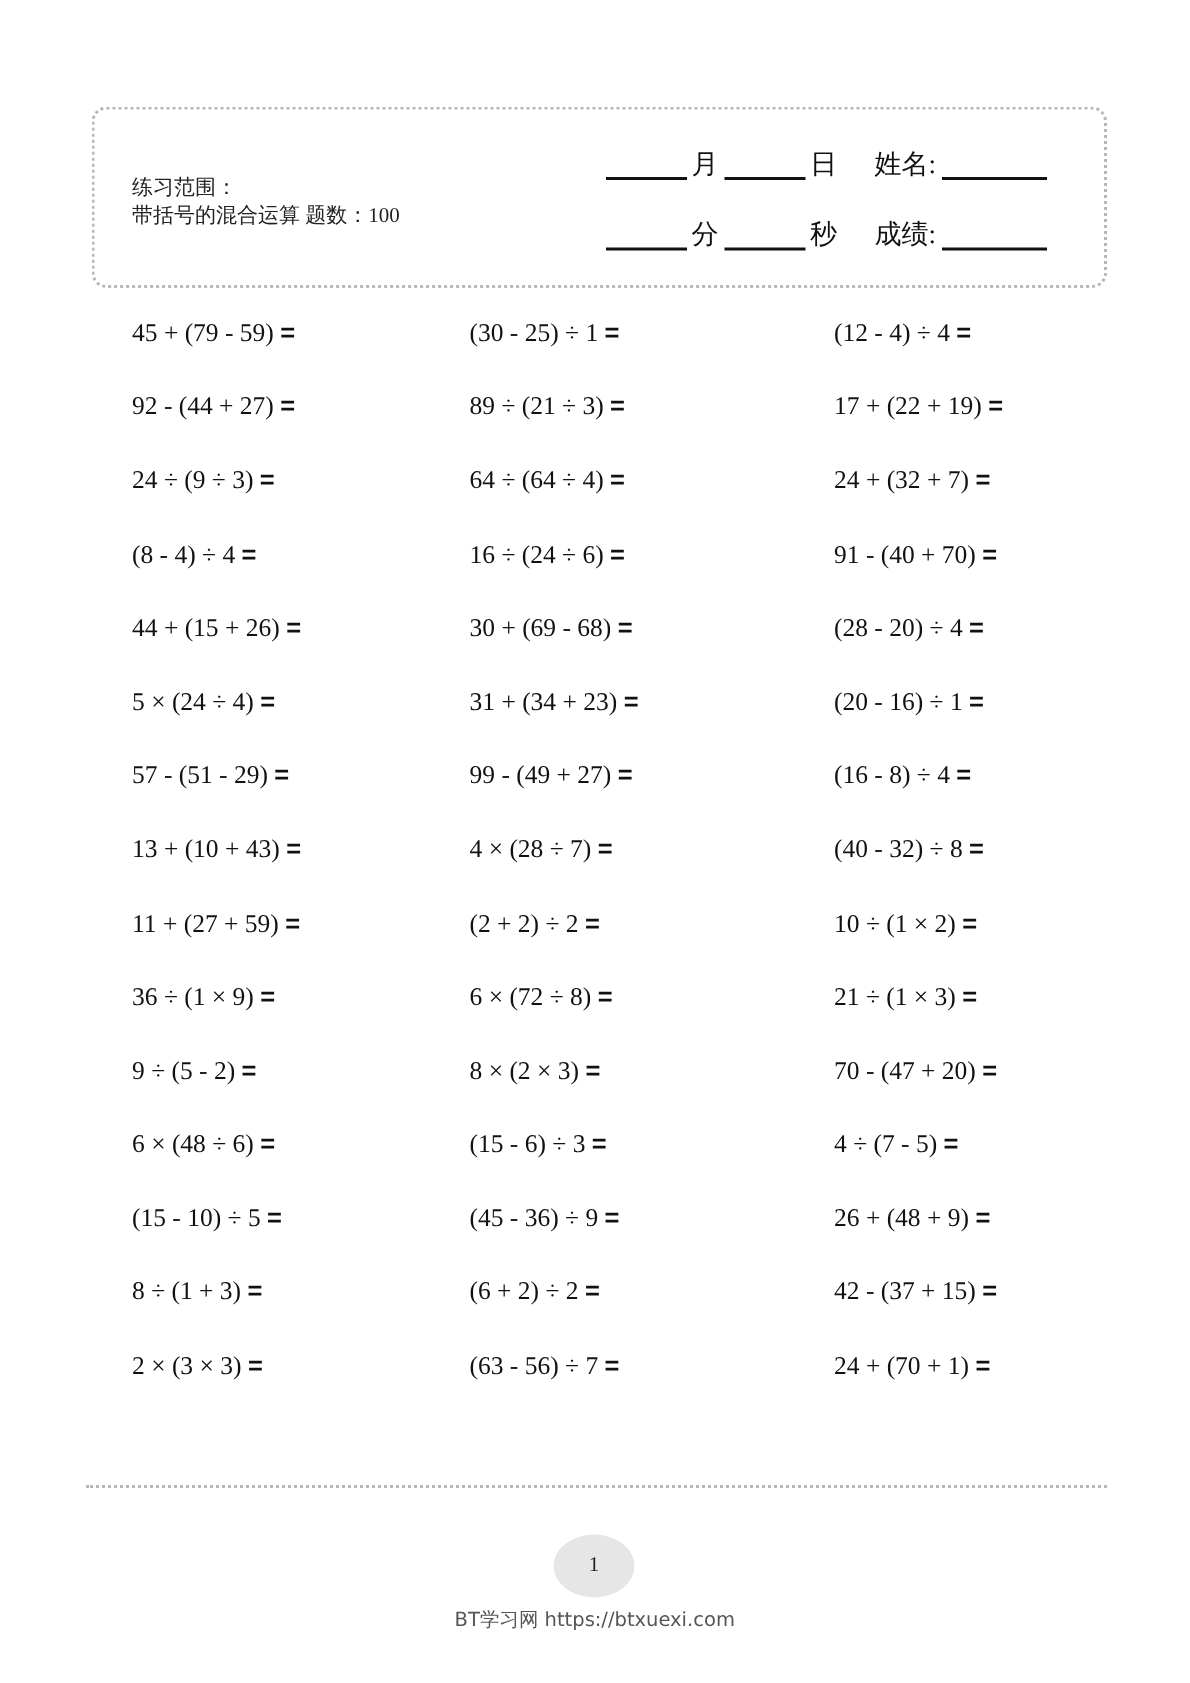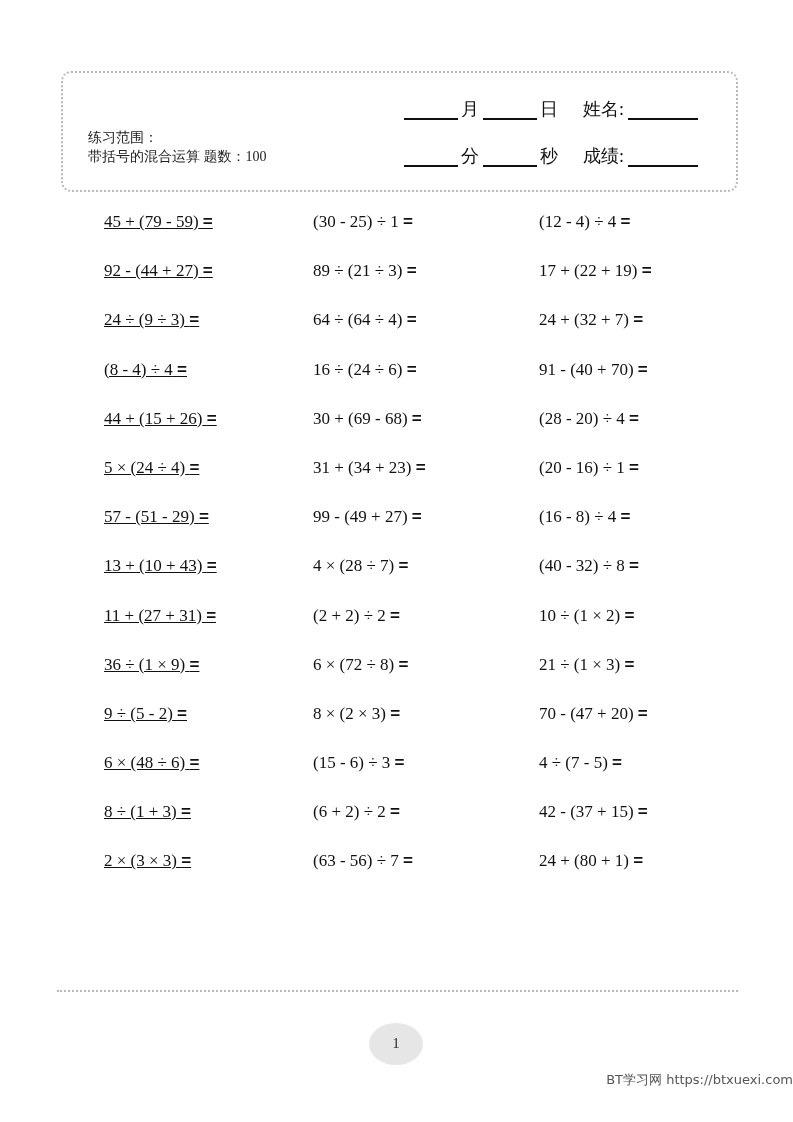--- a/index.html
+++ b/index.html
@@ -1,42 +1,42 @@
 <!DOCTYPE html>
 <html><head>
 <meta charset="utf-8">
 <style>
   html, body { margin: 0; padding: 0; background: #ffffff; }
   body { width: 793px; height: 1122px; position: relative; overflow: hidden;
          font-family: "Liberation Serif", serif; color: #111; }
   .header-box { position: absolute; left: 61px; top: 71px; width: 677px; height: 121px;
     border: 2px dotted #b8b8b8; border-radius: 10px; box-sizing: border-box; }
-  .range { position: absolute; left: 88px; top: 128px; font-size: 14px; line-height: 19px; color: #222; }
+  .range { position: absolute; left: 88px; top: 116px; font-size: 14px; line-height: 19px; color: #222; }
   .range div { white-space: nowrap; }
   .field-row { position: absolute; left: 404px; font-size: 18px; color: #111;
     display: flex; align-items: flex-end; white-space: nowrap; }
   .field-row.r1 { top: 98px; }
   .field-row.r2 { top: 145px; }
   .blank { display: inline-block; border-bottom: 2px solid #111; height: 18px; }
   .b-short { width: 54px; }
   .b-name { width: 70px; }
   .lbl { margin: 0 4px 0 3px; line-height: 22px; }
   .lbl.wide { margin-right: 22px; }
   .problems { position: absolute; left: 88px; top: 210px; width: 660px; }
   .prow { position: relative; height: 49.2px; }
   .prob { position: absolute; top: 0; font-size: 17px; line-height: 24px; white-space: nowrap; color: #111; }
-  .prob.c0 { left: 16px; text-decoration: underline; }
+  .prob.c0 { left: 0; }
   .prob.c1 { left: 225px; text-align: right; }
-  .prob.c2 { left: 451px; }
+  .prob.c2 { left: 468px; }
   .eq { font-family: "Liberation Sans", sans-serif; font-weight: bold; }
   .divider { position: absolute; left: 57px; top: 990px; width: 681px; border-top: 2px dotted #b8b8b8; }
   .page-num { position: absolute; left: 369px; top: 1023px; width: 54px; height: 42px;
     border-radius: 50%; background: #e6e6e6; text-align: center; line-height: 42px;
     font-size: 14px; color: #222; }
-  .site { position: absolute; left: 0; width: 793px; top: 1071px; text-align: right;
+  .site { position: absolute; left: 0; width: 793px; top: 1071px; text-align: center;
     font-family: "DejaVu Sans", sans-serif; font-size: 13px; color: #555; }
 </style>
 </head>
 <body>
 
 <div class="header-box"></div>
 
 <div class="range">
   <div>练习范围：</div>
   <div>带括号的混合运算  题数：100</div>
@@ -95,46 +95,51 @@
       <div class="prob c0"><span>57 - (51 - 29)</span> <span class="eq">=</span></div>
       <div class="prob c1"><span>99 - (49 + 27)</span> <span class="eq">=</span></div>
       <div class="prob c2"><span>(16 - 8) ÷ 4</span> <span class="eq">=</span></div>
     </div>
     <div class="prow">
       <div class="prob c0"><span>13 + (10 + 43)</span> <span class="eq">=</span></div>
       <div class="prob c1"><span>4 × (28 ÷ 7)</span> <span class="eq">=</span></div>
       <div class="prob c2"><span>(40 - 32) ÷ 8</span> <span class="eq">=</span></div>
     </div>
     <div class="prow">
-      <div class="prob c0"><span>11 + (27 + 31)</span> <span class="eq">=</span></div>
+      <div class="prob c0"><span>11 + (27 + 59)</span> <span class="eq">=</span></div>
       <div class="prob c1"><span>(2 + 2) ÷ 2</span> <span class="eq">=</span></div>
       <div class="prob c2"><span>10 ÷ (1 × 2)</span> <span class="eq">=</span></div>
     </div>
     <div class="prow">
       <div class="prob c0"><span>36 ÷ (1 × 9)</span> <span class="eq">=</span></div>
       <div class="prob c1"><span>6 × (72 ÷ 8)</span> <span class="eq">=</span></div>
       <div class="prob c2"><span>21 ÷ (1 × 3)</span> <span class="eq">=</span></div>
     </div>
     <div class="prow">
       <div class="prob c0"><span>9 ÷ (5 - 2)</span> <span class="eq">=</span></div>
       <div class="prob c1"><span>8 × (2 × 3)</span> <span class="eq">=</span></div>
       <div class="prob c2"><span>70 - (47 + 20)</span> <span class="eq">=</span></div>
     </div>
     <div class="prow">
       <div class="prob c0"><span>6 × (48 ÷ 6)</span> <span class="eq">=</span></div>
       <div class="prob c1"><span>(15 - 6) ÷ 3</span> <span class="eq">=</span></div>
       <div class="prob c2"><span>4 ÷ (7 - 5)</span> <span class="eq">=</span></div>
     </div>
     <div class="prow">
+      <div class="prob c0"><span>(15 - 10) ÷ 5</span> <span class="eq">=</span></div>
+      <div class="prob c1"><span>(45 - 36) ÷ 9</span> <span class="eq">=</span></div>
+      <div class="prob c2"><span>26 + (48 + 9)</span> <span class="eq">=</span></div>
+    </div>
+    <div class="prow">
       <div class="prob c0"><span>8 ÷ (1 + 3)</span> <span class="eq">=</span></div>
       <div class="prob c1"><span>(6 + 2) ÷ 2</span> <span class="eq">=</span></div>
       <div class="prob c2"><span>42 - (37 + 15)</span> <span class="eq">=</span></div>
     </div>
     <div class="prow">
       <div class="prob c0"><span>2 × (3 × 3)</span> <span class="eq">=</span></div>
       <div class="prob c1"><span>(63 - 56) ÷ 7</span> <span class="eq">=</span></div>
-      <div class="prob c2"><span>24 + (80 + 1)</span> <span class="eq">=</span></div>
+      <div class="prob c2"><span>24 + (70 + 1)</span> <span class="eq">=</span></div>
     </div>
   </div>
 
 <div class="divider"></div>
 <div class="page-num">1</div>
 <div class="site">BT学习网 https://btxuexi.com</div>
 
 </body></html>

